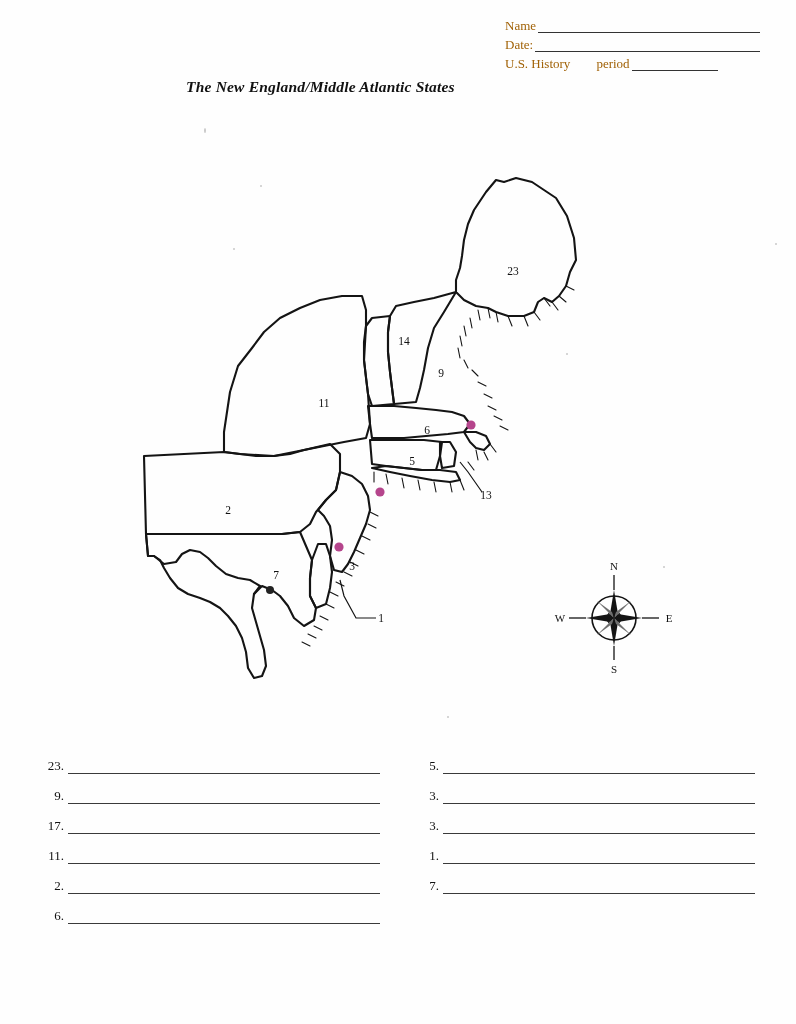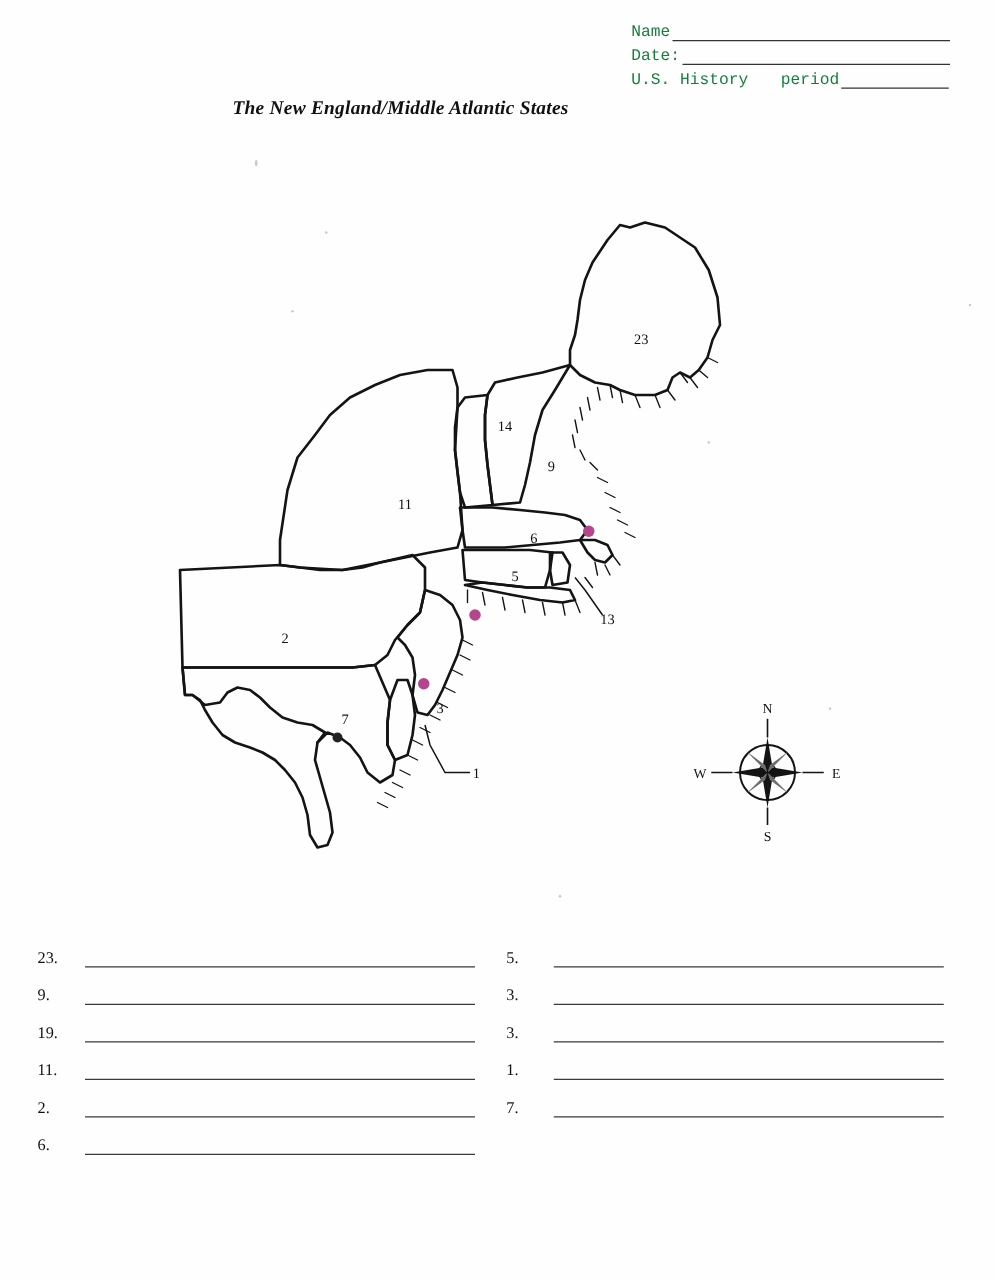--- a/index.html
+++ b/index.html
@@ -18,23 +18,23 @@
     background: #fefefe;
     overflow: hidden;
   }
 
   
   .header-block {
     position: absolute;
     top: 14px;
     left: 505px;
     width: 255px;
-    font-family: Liberation Mono, monospace;
+    font-family: Liberation Serif, serif;
     font-size: 13px;
-    color: #15803d;
+    color: #a16207;
   }
   .hdr-row {
     display: flex;
     align-items: flex-end;
     height: 19px;
     white-space: nowrap;
   }
   .hdr-label {
     font-size: 13px;
     line-height: 14px;
@@ -102,21 +102,21 @@
   .ans-col.left  { left: 30px;  width: 350px; }
   .ans-col.right { left: 405px; width: 350px; }
 
   .ans-row {
     display: flex;
     align-items: flex-end;
     height: 30px;
   }
   .ans-num {
     width: 34px;
-    text-align: left;
+    text-align: right;
     font-family: "Liberation Serif", serif;
     font-size: 13px;
     padding-right: 4px;
     line-height: 16px;
     color: #111;
   }
   .ans-line {
     flex: 1 1 auto;
     border-bottom: 1.1px solid #3a3a3a;
     height: 15px;
@@ -301,21 +301,21 @@
     <div class="ans-col left">
       <div class="ans-row">
         <span class="ans-num">23.</span>
         <span class="ans-line"></span>
       </div>
       <div class="ans-row">
         <span class="ans-num">9.</span>
         <span class="ans-line"></span>
       </div>
       <div class="ans-row">
-        <span class="ans-num">19.</span>
+        <span class="ans-num">17.</span>
         <span class="ans-line"></span>
       </div>
       <div class="ans-row">
         <span class="ans-num">11.</span>
         <span class="ans-line"></span>
       </div>
       <div class="ans-row">
         <span class="ans-num">2.</span>
         <span class="ans-line"></span>
       </div>

